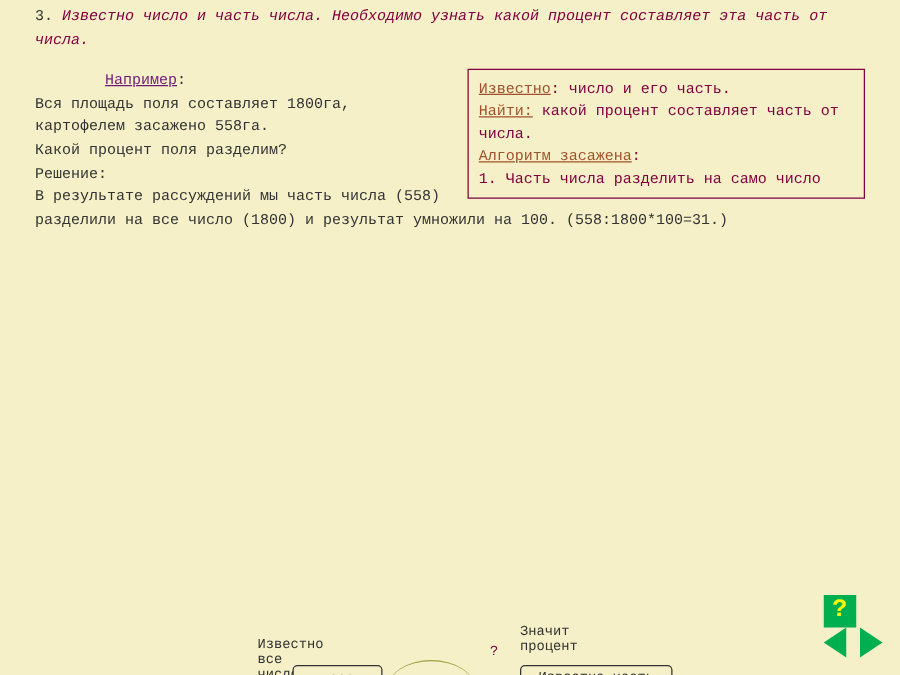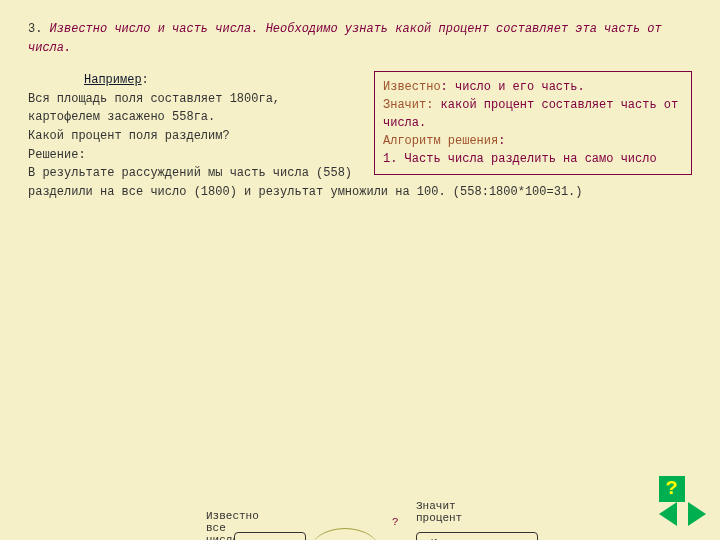--- a/index.html
+++ b/index.html
@@ -1,22 +1,22 @@
 <!DOCTYPE html>
 <html><head>
 <meta charset="utf-8">
 <style>
 body{margin:0;padding:0;background:#f5f0c8;font-family:"Courier New",monospace;font-size:12px;color:#333;width:720px;height:540px;box-sizing:border-box;overflow:hidden}
-.page{padding:20px 28px;position:relative;height:100%;box-sizing:border-box}
+.page{padding:4px 28px;position:relative;height:100%;box-sizing:border-box}
 .title{color:#800040;margin-bottom:14px;line-height:1.55}
 .title .em{font-style:italic}
 .title .n{color:#333}
 .fr{float:right;border:1px solid #800040;padding:6px 8px;width:300px;margin:0 0 4px 10px;background:#f5f0c8;color:#800040;line-height:1.5}
-.fr .u{color:#a0522d;}
-.eg{color:#0f172a;text-decoration:underline;margin-left:56px}
+.fr .u{color:#a0522d;text-decoration:underline}
+.eg{color:#701a75;text-decoration:underline;margin-left:56px}
 .body{line-height:1.55;clear:none}
 .u2{}
 .it{}
 .diag{position:absolute;left:170px;bottom:30px;font-size:11px}
 .box{border:1px solid #333;border-radius:4px;padding:4px 10px;background:#f5f0c8;position:absolute;box-shadow:none;text-align:center}
 .nb{border:none;position:absolute}
 .arc{position:absolute;width:70px;height:22px;border-top:1.5px solid #a0a040;border-radius:50% 50% 0 0/100% 100% 0 0;transform:none}
 .nav{position:absolute;right:14px;bottom:14px}
 .nav div{display:inline-block;margin-left:4px;vertical-align:middle}
 .tri{width:0;height:0;border-top:12px solid transparent;border-bottom:12px solid transparent}
@@ -25,22 +25,22 @@
 .sq{width:26px;height:26px;background:#00b050;text-align:center;line-height:26px;color:#ff0;font-weight:bold;font-size:20px}
 </style>
 </head>
 <body>
 
 <div class="page">
 <div class="title"><span class="n">3.</span> <span class="em"><span>Известно число и часть числа.</span><span> Необходимо узнать какой процент составляет эта часть от числа.</span></span></div>
 
 <div class="fr">
 <div><span class="u">Известно</span><span>: число и его часть.</span></div>
-<div><span class="u">Значит:</span><span> какой процент составляет часть от числа.</span></div>
-<div><span class="u">Алгоритм решения</span><span>:</span></div>
+<div><span class="u">Найти:</span><span> какой процент составляет часть от числа.</span></div>
+<div><span class="u">Алгоритм засажена</span><span>:</span></div>
 <div>1. Часть числа разделить на само число</div>
 </div>
 
 <div class="body">
 <div><span class="eg">Например</span><span>:</span></div>
 <div style="width:310px">Вся площадь поля составляет 1800га, картофелем засажено 558га.</div>
 <div>Какой процент поля разделим?</div>
 <div><span class="u2">Решение</span>:</div>
 <div class="it">В результате рассуждений мы часть числа (558) разделили на все число (1800) и результат умножили на 100. (558:1800*100=31.)</div>
 </div>

